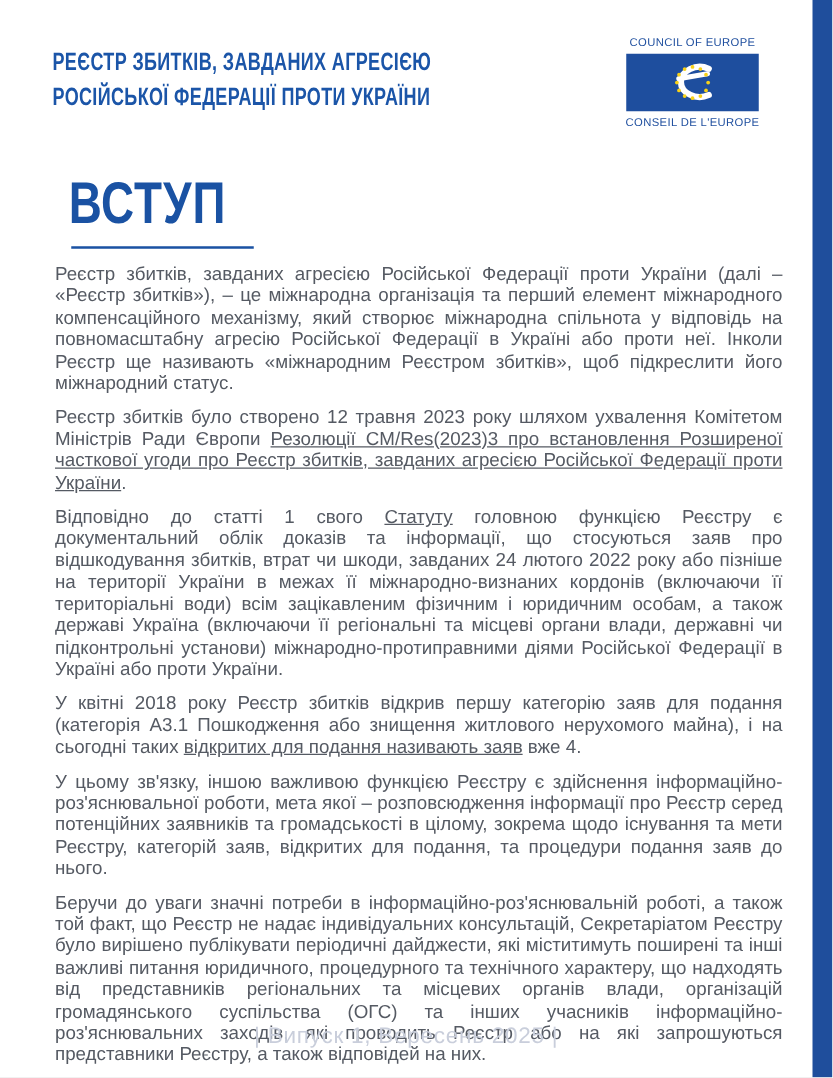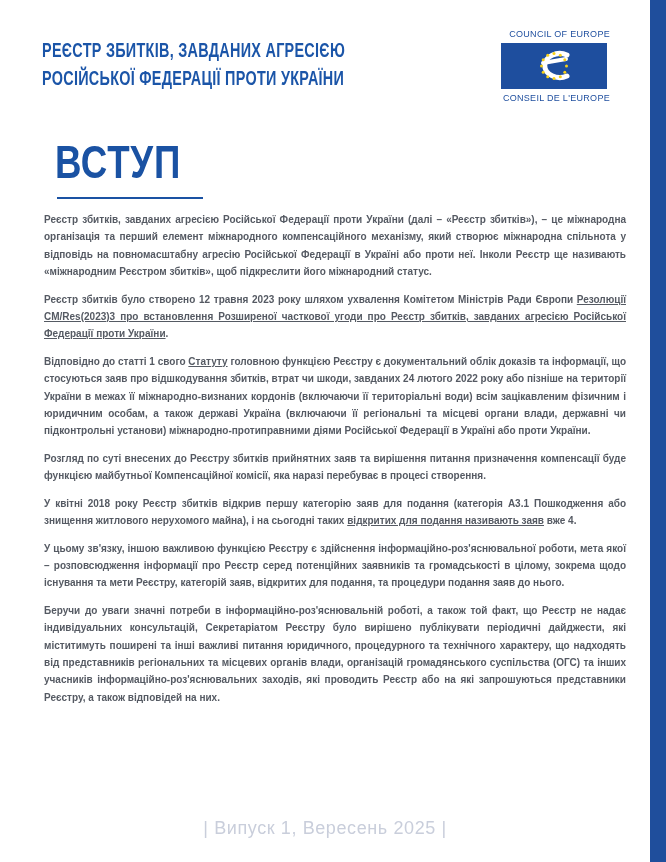--- a/index.html
+++ b/index.html
@@ -46,21 +46,21 @@
     display: flex; justify-content: space-between;
     font-size: 6.8px; font-weight: bold; letter-spacing: 0.4px;
     white-space: nowrap; transform: scaleX(0.97); transform-origin: left top;
     text-shadow: -1px 0 0 #fff, 1px 0 0 #fff, 0 -1px 0 #fff, 0 1px 0 #fff;
   }
   .rd4u-tagline .red { color: #d5452f; }
   .rd4u-tagline .blue { color: #2453a4; }
   
   .coe-logo { position: absolute; left: 498px; top: 27px; width: 112px; }
   .coe-line {
-    text-align: right; font-size: 9px; line-height: 14px;
+    text-align: center; font-size: 9px; line-height: 14px;
     color: #1e4e9e; letter-spacing: 0.3px; white-space: nowrap;
   }
   .coe-box {
     width: 106px; height: 46px; margin: 2px auto 2px auto;
     background: #1e4e9e;
   }
   
   .intro-heading {
     position: absolute; left: 55px; top: 136px;
     font-size: 47px; font-weight: bold; line-height: 52px;
@@ -68,23 +68,22 @@
     transform: scaleX(0.78); transform-origin: left top;
   }
   .heading-rule {
     position: absolute; left: 57px; top: 197px;
     width: 146px; height: 2px; background: #1a52a3;
   }
   
   .body-text {
     position: absolute; left: 44px; top: 211px; width: 582px;
     text-align: justify;
-    font-size: 10px; line-height: 17.4px;
+    font-size: 15px; line-height: 17.4px;
     color: #555a63;
-    font-weight: bold;
   }
   .body-text p { margin: 0 0 10px 0; }
   .link { text-decoration: underline; cursor: pointer; }
   
   .footer {
     position: absolute; left: 0; top: 818px; width: 650px;
     text-align: center;
     font-size: 18px; letter-spacing: 0.6px;
     color: #c9cedb;
   }
@@ -127,21 +126,20 @@
     <div class="coe-line">CONSEIL DE L'EUROPE</div>
   </div>
 
   <div class="intro-heading">ВСТУП</div>
   <div class="heading-rule"></div>
 
   <div class="body-text">
     <p>Реєстр збитків, завданих агресією Російської Федерації проти України (далі – «Реєстр збитків»), – це міжнародна організація та перший елемент міжнародного компенсаційного механізму, який створює міжнародна спільнота у відповідь на повномасштабну агресію Російської Федерації в Україні або проти неї. Інколи Реєстр ще називають «міжнародним Реєстром збитків», щоб підкреслити його міжнародний статус.</p>
     <p><span>Реєстр збитків було створено 12 травня 2023 року шляхом ухвалення Комітетом Міністрів Ради Європи </span><span class="link">Резолюції CM/Res(2023)3 про встановлення Розширеної часткової угоди про Реєстр збитків, завданих агресією Російської Федерації проти України</span><span>.</span></p>
     <p><span>Відповідно до статті 1 свого </span><span class="link">Статуту</span><span> головною функцією Реєстру є документальний облік доказів та інформації, що стосуються заяв про відшкодування збитків, втрат чи шкоди, завданих 24 лютого 2022 року або пізніше на території України в межах її міжнародно-визнаних кордонів (включаючи її територіальні води) всім зацікавленим фізичним і юридичним особам, а також державі Україна (включаючи її регіональні та місцеві органи влади, державні чи підконтрольні установи) міжнародно-протиправними діями Російської Федерації в Україні або проти України.</span></p>
-    <p>Розгляд по суті внесених до Реєстру збитків прийнятних заяв та вирішення питання призначення компенсації буде функцією майбутньої Компенсаційної комісії, яка наразі перебуває в процесі створення.</p>
     <p><span>У квітні 2018 року Реєстр збитків відкрив першу категорію заяв для подання (категорія А3.1 Пошкодження або знищення житлового нерухомого майна), і на сьогодні таких </span><span class="link">відкритих для подання називають заяв</span><span> вже 4.</span></p>
     <p>У цьому зв'язку, іншою важливою функцією Реєстру є здійснення інформаційно-роз'яснювальної роботи, мета якої – розповсюдження інформації про Реєстр серед потенційних заявників та громадськості в цілому, зокрема щодо існування та мети Реєстру, категорій заяв, відкритих для подання, та процедури подання заяв до нього.</p>
     <p>Беручи до уваги значні потреби в інформаційно-роз'яснювальній роботі, а також той факт, що Реєстр не надає індивідуальних консультацій, Секретаріатом Реєстру було вирішено публікувати періодичні дайджести, які міститимуть поширені та інші важливі питання юридичного, процедурного та технічного характеру, що надходять від представників регіональних та місцевих органів влади, організацій громадянського суспільства (ОГС) та інших учасників інформаційно-роз'яснювальних заходів, які проводить Реєстр або на які запрошуються представники Реєстру, а також відповідей на них.</p>
   </div>
 
   <div class="footer">|  Випуск 1, Вересень 2025  |</div>
 
 </div>
 
 </body></html>

